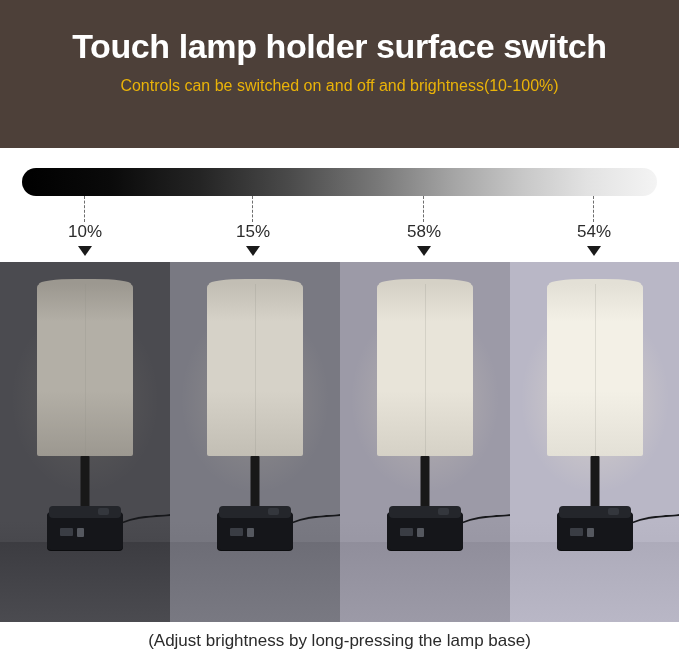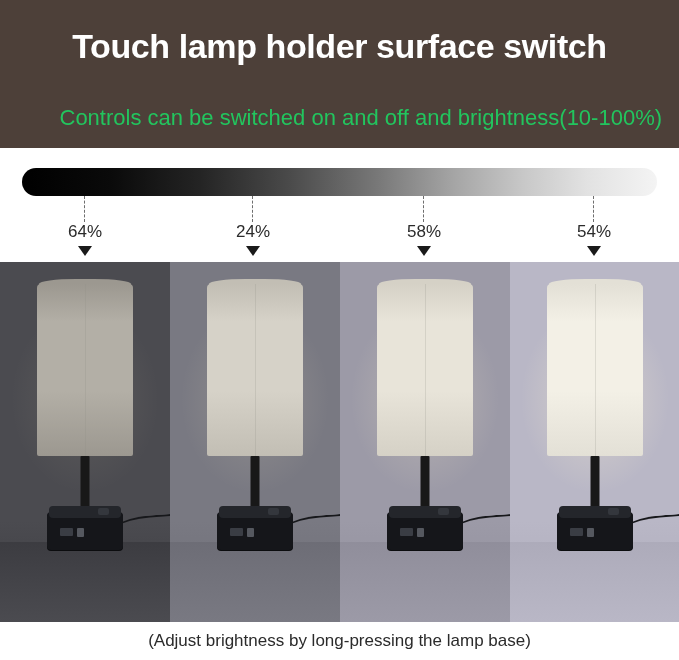--- a/index.html
+++ b/index.html
@@ -38,23 +38,23 @@
     color: #ffffff;
     font-family: "Liberation Sans", sans-serif;
     font-weight: bold;
     font-size: 34px;
     line-height: 40px;
     letter-spacing: -0.4px;
     text-align: center;
     white-space: nowrap;
   }
   .header-sub {
-    color: #22c55e;
+    color: #eab308;
     font-family: "Liberation Sans", sans-serif;
-    font-size: 22px;
+    font-size: 16px;
     line-height: 24px;
     text-align: right;
     margin-top: 8px;
     max-width: 560px;
   }
   .header-sub .sub-line {
     display: block;
     white-space: nowrap;
   }
 
@@ -272,39 +272,39 @@
     font-size: 17px;
     color: #2b2b2b;
     white-space: nowrap;
   }
 </style>
 </head>
 <body>
 
 <div class="page">
 
-  <div class="header" style="background: rgb(77, 64, 57); gap: 32px;">
+  <div class="header" style="background: rgb(77, 64, 57);">
     <div class="header-title" style="color: rgb(255, 255, 255);">Touch lamp holder surface switch</div>
     <div class="header-sub">
       <span class="sub-line">Controls can be switched on and off and brightness(10-100%)</span>
     </div>
   </div>
 
   <div class="scale-section">
     <div class="gradient-bar" style="background: linear-gradient(to right, rgb(0, 0, 0) 0%, rgb(10, 10, 10) 14%, rgb(36, 36, 36) 28%, rgb(74, 74, 74) 42%, rgb(120, 120, 120) 56%, rgb(165, 165, 165) 68%, rgb(200, 200, 200) 79%, rgb(226, 226, 226) 89%, rgb(244, 244, 244) 100%);"></div>
 
     <div class="tick" style="left:85px">
       <div class="dash"></div>
-      <div class="tick-label">64%</div>
+      <div class="tick-label">10%</div>
       <div class="arrow"></div>
     </div>
 
     <div class="tick" style="left:253px">
       <div class="dash"></div>
-      <div class="tick-label">24%</div>
+      <div class="tick-label">15%</div>
       <div class="arrow"></div>
     </div>
 
     <div class="tick" style="left:424px">
       <div class="dash"></div>
       <div class="tick-label">58%</div>
       <div class="arrow"></div>
     </div>
 
     <div class="tick" style="left:594px">

